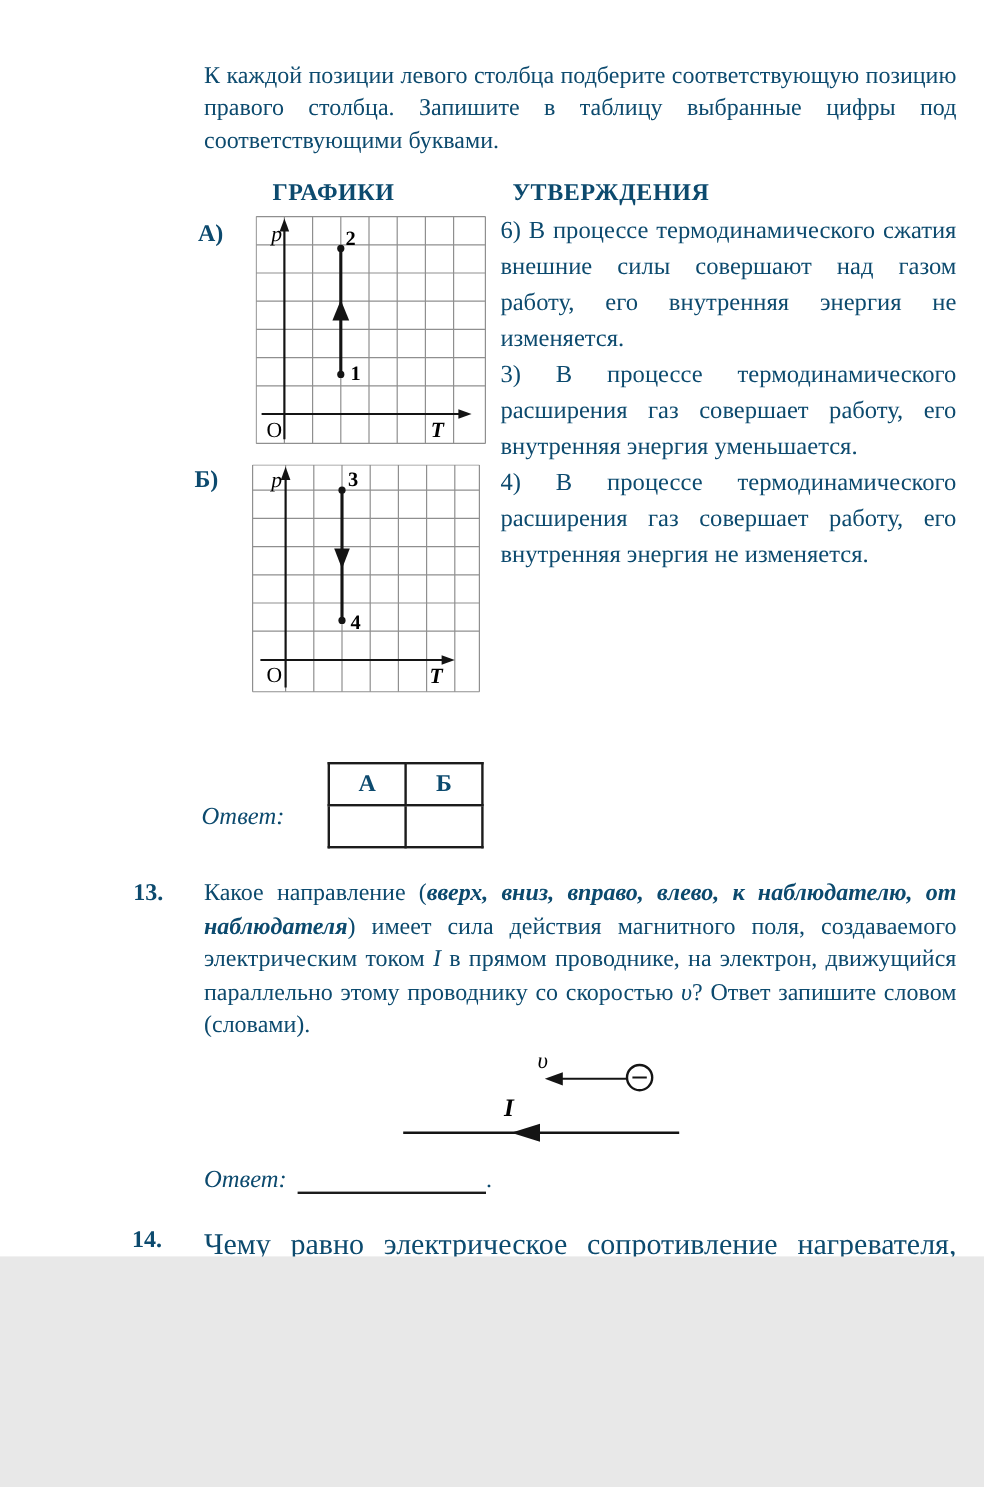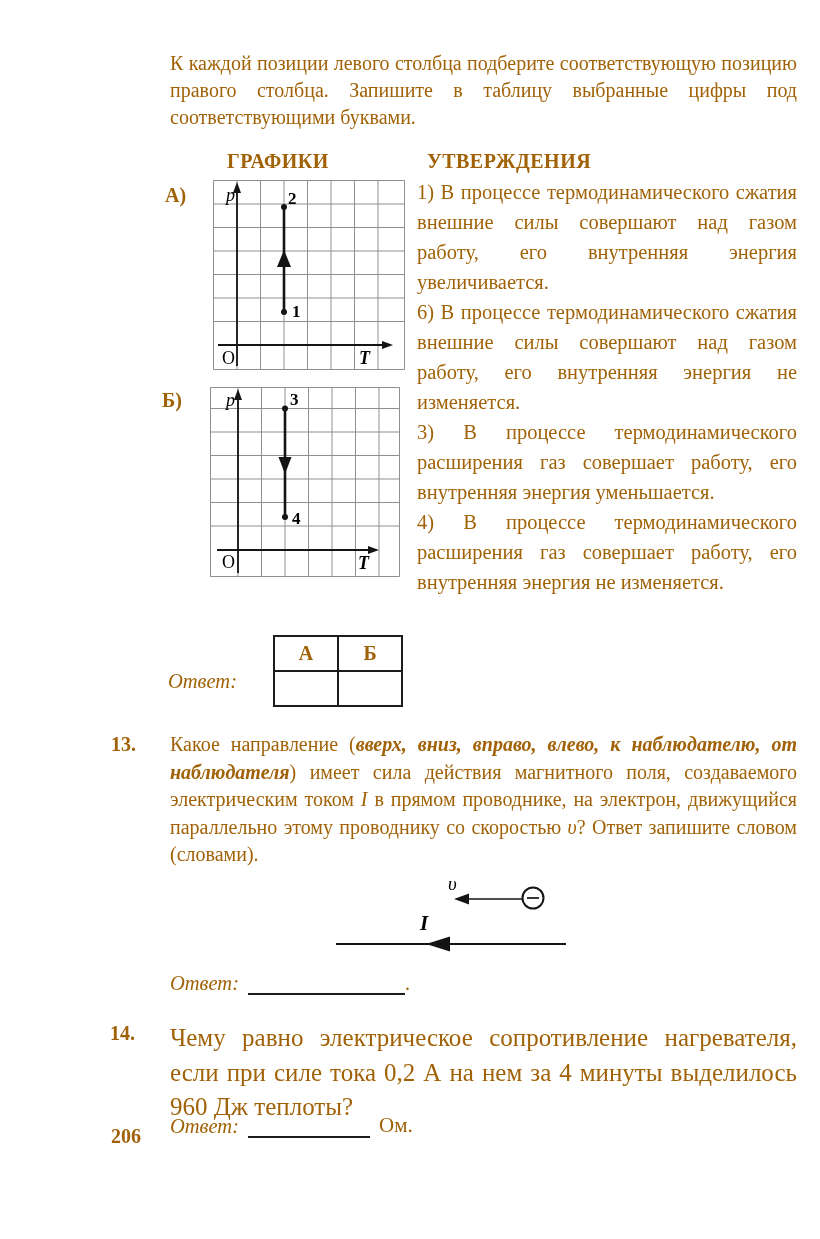--- a/index.html
+++ b/index.html
@@ -1,19 +1,19 @@
 <!DOCTYPE html>
 <html><head>
 <meta charset="utf-8">
 <style>
   * { margin:0; padding:0; box-sizing:border-box; }
   body { background:#e8e8e8; font-family:"Liberation Serif","DejaVu Serif",serif; }
   .page {
-    position:relative; width:820px; height:1239px; margin:0 auto;
-    background:#ffffff; color:#a16207; overflow:hidden;
+    position:relative; width:820px; height:1047px; margin:0 auto;
+    background:#ffffff; color:#0c4a6e; overflow:hidden;
   }
   .abs { position:absolute; }
   .body-text { font-size:20px; line-height:27px; text-align:justify; }
   .stmt { font-size:20.5px; line-height:30px; text-align:justify; }
   .bold { font-weight:700; }
   .bi { font-weight:700; font-style:italic; }
   .it { font-style:italic; }
   .qnum { font-weight:700; font-size:20px; }
   .col-header { font-weight:700; font-size:20px; letter-spacing:0.5px; }
   .answer-label { font-weight:400; font-style:italic; font-size:20.5px; }
@@ -115,21 +115,20 @@
       <polygon points="68.5,70 81.5,70 75,87" fill="#141414"></polygon>
     </g>
     <text x="16" y="19" font-size="18" font-style="italic">p</text>
     <text x="80" y="18" font-size="17" font-weight="700">3</text>
     <text x="82" y="137" font-size="17" font-weight="700">4</text>
     <text x="12" y="181" font-size="18">O</text>
     <text x="148" y="182" font-size="18" font-style="italic" font-weight="700">T</text>
   </svg>
 
   <div class="abs" style="left:417px; top:177px; width:380px;">
-    <p class="stmt">1) В процессе термодинамического сжатия внешние силы совершают над газом работу, его внутренняя энергия увеличивается.</p>
     <p class="stmt">6) В процессе термодинамического сжатия внешние силы совершают над газом работу, его внутренняя энергия не изменяется.</p>
     <p class="stmt">3) В процессе термодинамического расширения газ совершает работу, его внутренняя энергия уменьшается.</p>
     <p class="stmt">4) В процессе термодинамического расширения газ совершает работу, его внутренняя энергия не изменяется.</p>
   </div>
 
   <div class="abs answer-label" style="left:168px; top:670px;">Ответ:</div>
   <table class="abs ans-table" style="left:273px; top:635px;">
     <tbody>
         <tr class="hdr-row">
       <td>А</td>

